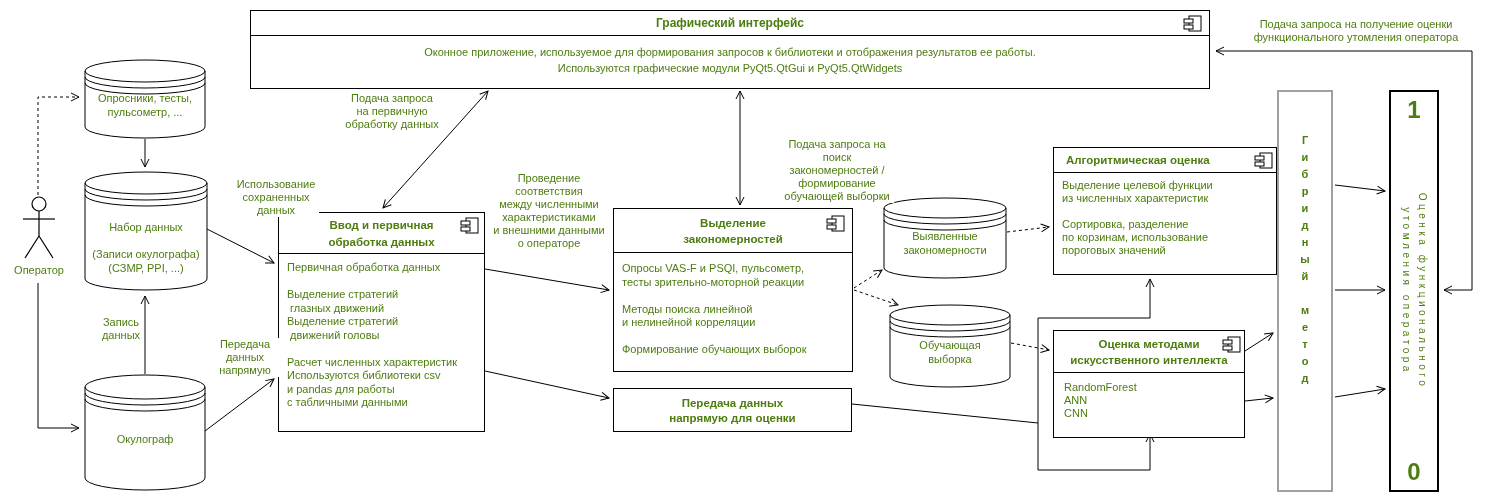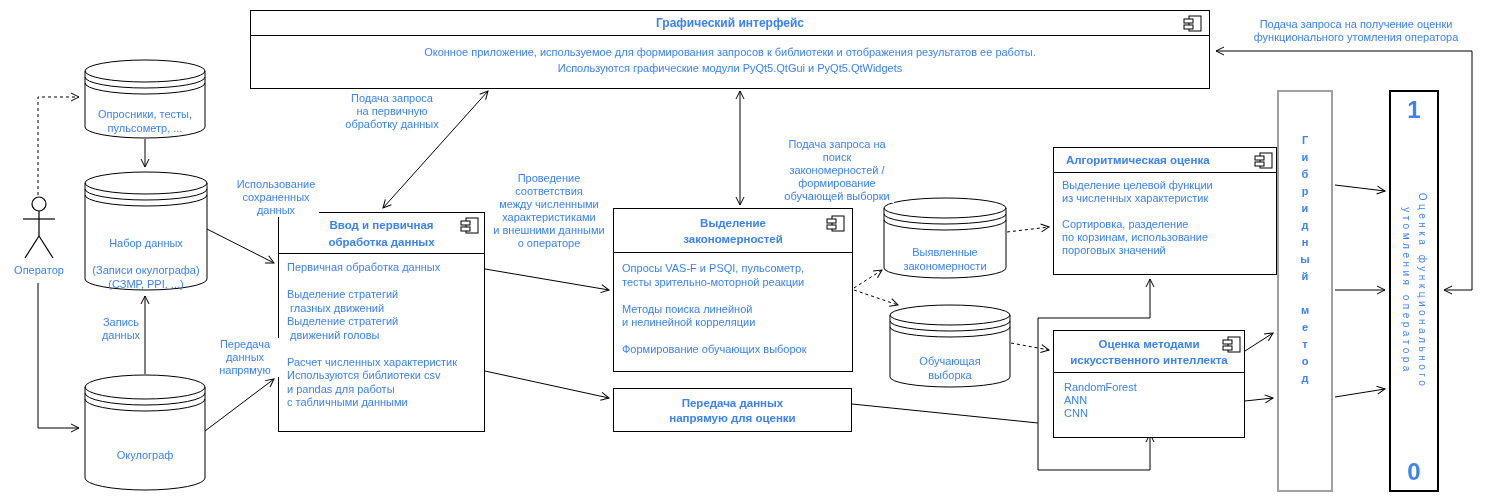--- a/index.html
+++ b/index.html
@@ -1,23 +1,23 @@
 <!DOCTYPE html>
 <html><head>
 <meta charset="utf-8">
 <style>
   html,body{margin:0;padding:0;background:#fff;}
   #canvas{position:relative;width:1494px;height:502px;background:#fff;overflow:hidden;
-          font-family:"Liberation Sans","DejaVu Sans",sans-serif;color:#3b82f6;}
+          font-family:"Liberation Sans","DejaVu Sans",sans-serif;color:#4d7c0f;}
   #wires{position:absolute;left:0;top:0;width:1494px;height:502px;}
   .box{position:absolute;background:#fff;border:1px solid #000;box-sizing:border-box;font-size:11px;}
   .hd{border-bottom:1px solid #000;font-weight:bold;text-align:center;white-space:pre-line;box-sizing:border-box;}
   .bd{white-space:pre-line;}
   .lbl{position:absolute;text-align:center;white-space:pre-line;font-size:11px;line-height:13px;background:#fff;}
-  .ds-label{position:absolute;text-align:center;white-space:pre-line;font-size:11px;line-height:13.5px;margin-top:16px;}
+  .ds-label{position:absolute;text-align:center;white-space:pre-line;font-size:11px;line-height:13.5px;}
   .corner-icon{position:absolute;}
   
   #gui .hd{height:25px;line-height:25px;font-size:12px;}
   #gui .bd{padding-top:8px;text-align:center;line-height:16px;font-size:11px;}
   
   #input-box .hd{height:41px;padding-top:4px;line-height:17px;font-size:11.5px;}
   #input-box .bd{padding:7px 8px;line-height:13.5px;text-align:left;}
   
   #patterns-box .hd{height:44px;padding-top:6px;line-height:16px;font-size:11.5px;}
   #patterns-box .bd{padding:9px 8px;line-height:13.5px;text-align:left;}

